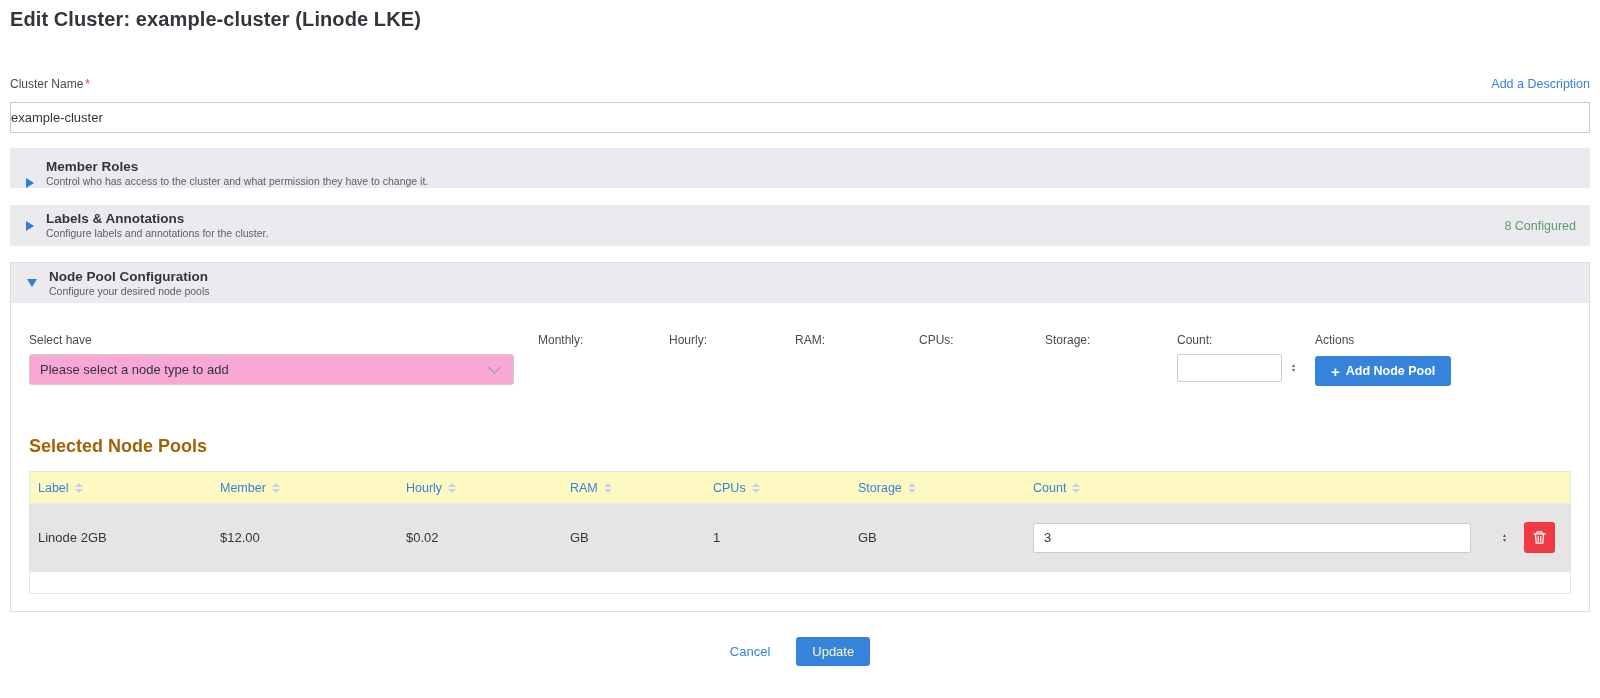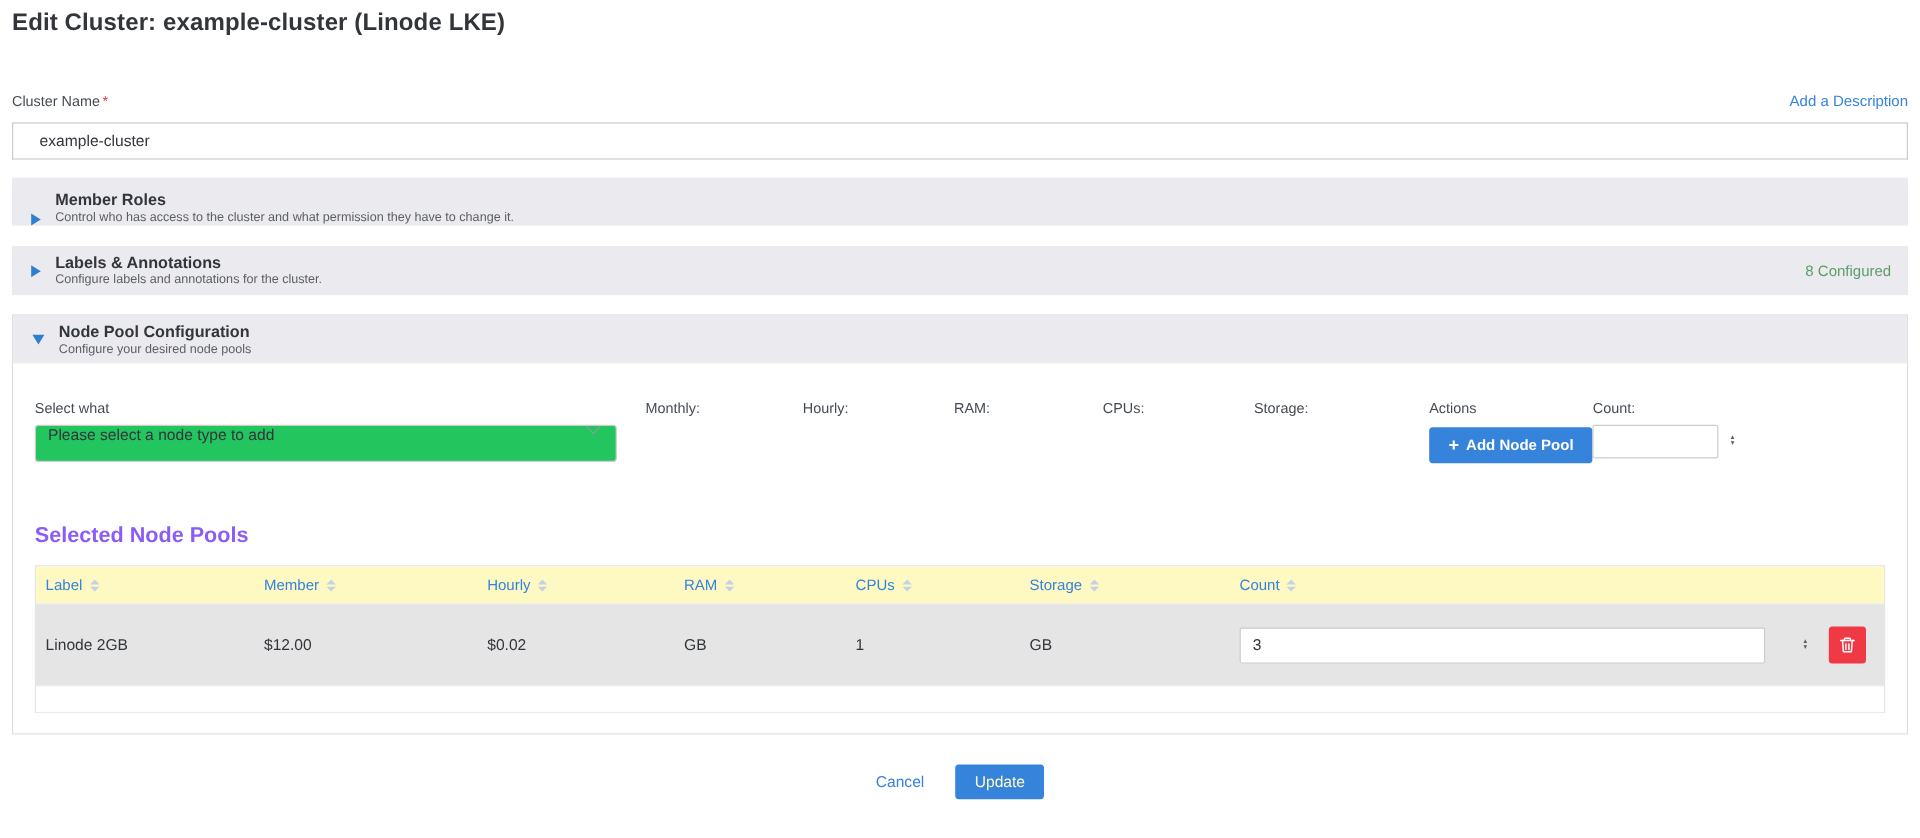--- a/index.html
+++ b/index.html
@@ -8,21 +8,21 @@
   .wrap { padding:0 10px; }
 
   .page-title { margin-top:8px; font-size:20px; font-weight:700; color:#32363c; letter-spacing:0.1px; }
 
   .name-row { margin-top:46px; display:flex; justify-content:space-between; align-items:flex-end; }
   .field-label { font-size:12px; color:#454b54; }
   .req { color:#d63c42; margin-left:2px; }
   .link { color:#3683dc; font-size:12.5px; text-decoration:none; cursor:pointer; }
 
   .text-input { margin-top:11px; width:100%; height:31px; border:1px solid #ccc; border-radius:0;
-                background:#fff; font-family:inherit; font-size:13px; color:#32363c; padding:0 22px; display:block; }
+                background:#fff; font-family:inherit; font-size:13px; color:#32363c; padding:0 0; display:block; }
 
   .accordion { background:#ebebef; height:40px; display:flex; align-items:center;
                padding:0 14px 0 16px; cursor:pointer; }
   .acc1 { margin-top:15px;align-items:flex-end; }
   .acc2 { margin-top:17px; height:41px; }
   .tri-right { width:0; height:0; border-top:5px solid transparent; border-bottom:5px solid transparent;
                border-left:8px solid #2e7fd0; margin-right:12px; flex:0 0 auto; }
   .tri-down  { width:0; height:0; border-left:5px solid transparent; border-right:5px solid transparent;
                border-top:8px solid #2e7fd0; margin-right:12px; flex:0 0 auto; }
   .acc-text { flex:1 1 auto; }
@@ -38,40 +38,40 @@
   .fcol { display:flex; flex-direction:column; }
   .fcol-label { font-size:12px; color:#454b54; height:14px; }
   .col-select  { width:485px; margin-right:24px; }
   .col-monthly { width:131px; }
   .col-hourly  { width:126px; }
   .col-ram     { width:124px; }
   .col-cpus    { width:126px; }
   .col-storage { width:132px; }
   .col-count   { width:124px; }
 
-  .select-box { margin-top:7px; height:31px; border:1px solid #ccc; border-radius:3px; background:#22c55e;
-                display:flex; align-items:flex-start; justify-content:space-between; padding:0 14px 0 10px;
+  .select-box { margin-top:7px; height:31px; border:1px solid #ccc; border-radius:3px; background:#f9a8d4;
+                display:flex; align-items:center; justify-content:space-between; padding:0 14px 0 10px;
                 font-size:13px; color:#32363c; cursor:pointer; }
   .chev { width:9px; height:9px; border-right:1.6px solid #9399a1; border-bottom:1.6px solid #9399a1;
           transform:rotate(45deg); margin-top:-4px; }
 
   .num-wrap { position:relative; margin-top:7px; }
   .num-input { width:105px; height:28px; border:1px solid #ccc; border-radius:2px; font-family:inherit;
                font-size:13px; color:#32363c; padding:0 20px 0 8px; }
   .steppers { position:absolute; right:6px; top:50%; transform:translateY(-50%); display:flex;
               flex-direction:column; align-items:center; line-height:5px; color:#5a5f66; font-size:6px; cursor:pointer; }
   .steppers span { height:5px; }
 
   .col-actions { margin-left:14px; }
   .btn-primary { margin-top:9px; height:30px; background:#3683dc; color:#fff; border:none; border-radius:3px;
                  font-family:inherit; font-size:12.5px; font-weight:700; padding:0 16px; cursor:pointer;
                  display:inline-flex; align-items:center; }
   .plus { font-size:15px; font-weight:700; margin-right:6px; line-height:1; }
 
-  .section-heading { margin-top:50px; font-size:18px; font-weight:700; color:#8b5cf6; }
+  .section-heading { margin-top:50px; font-size:18px; font-weight:700; color:#a16207; }
 
   .pool-table { margin-top:14px; border:1px solid #e3e5e8; }
   .trow { display:grid; grid-template-columns:182px 186px 164px 143px 145px 175px 1fr 46px; align-items:center; }
   .thead { background:#fef9c3; height:31px; }
   .th { display:flex; align-items:center; padding-left:8px; color:#3683dc; font-size:12.5px; cursor:pointer; }
   .sort { display:flex; flex-direction:column; margin-left:6px; }
   .sort i { display:block; width:0; height:0; border-left:4px solid transparent; border-right:4px solid transparent; }
   .sort .up { border-bottom:4px solid #c6d2e4; margin-bottom:2px; }
   .sort .dn { border-top:4px solid #c6d2e4; }
   .tbody-row { height:68px; border-top:1px solid #e8eaed; background:#e5e5e5; }
@@ -130,57 +130,57 @@
       <div class="acc-text">
         <div class="acc-title">Node Pool Configuration</div>
         <div class="acc-sub">Configure your desired node pools</div>
       </div>
     </div>
 
     <div class="panel-body">
 
       <div class="form-row">
         <div class="fcol col-select">
-          <div class="fcol-label">Select what</div>
+          <div class="fcol-label">Select have</div>
           <div class="select-box">
             <span>Please select a node type to add</span>
             <span class="chev"></span>
           </div>
         </div>
         <div class="fcol col-monthly">
           <div class="fcol-label">Monthly:</div>
         </div>
         <div class="fcol col-hourly">
           <div class="fcol-label">Hourly:</div>
         </div>
         <div class="fcol col-ram">
           <div class="fcol-label">RAM:</div>
         </div>
         <div class="fcol col-cpus">
           <div class="fcol-label">CPUs:</div>
         </div>
         <div class="fcol col-storage">
           <div class="fcol-label">Storage:</div>
-        </div>
-        <div class="fcol col-actions">
-          <div class="fcol-label">Actions</div>
-          <button class="btn-primary">
-            <span class="plus">+</span>
-            <span>Add Node Pool</span>
-          </button>
         </div>
         <div class="fcol col-count">
           <div class="fcol-label">Count:</div>
           <div class="num-wrap">
             <input class="num-input" type="number" value="" style="">
             <span class="steppers">
                 <span>▴</span>
                 <span>▾</span>
               </span>
           </div>
+        </div>
+        <div class="fcol col-actions">
+          <div class="fcol-label">Actions</div>
+          <button class="btn-primary">
+            <span class="plus">+</span>
+            <span>Add Node Pool</span>
+          </button>
         </div>
       </div>
 
       <h2 class="section-heading">Selected Node Pools</h2>
 
       <div class="pool-table">
         <div class="trow thead">
           <div class="th">
             <span>Label</span>
             <span class="sort">

